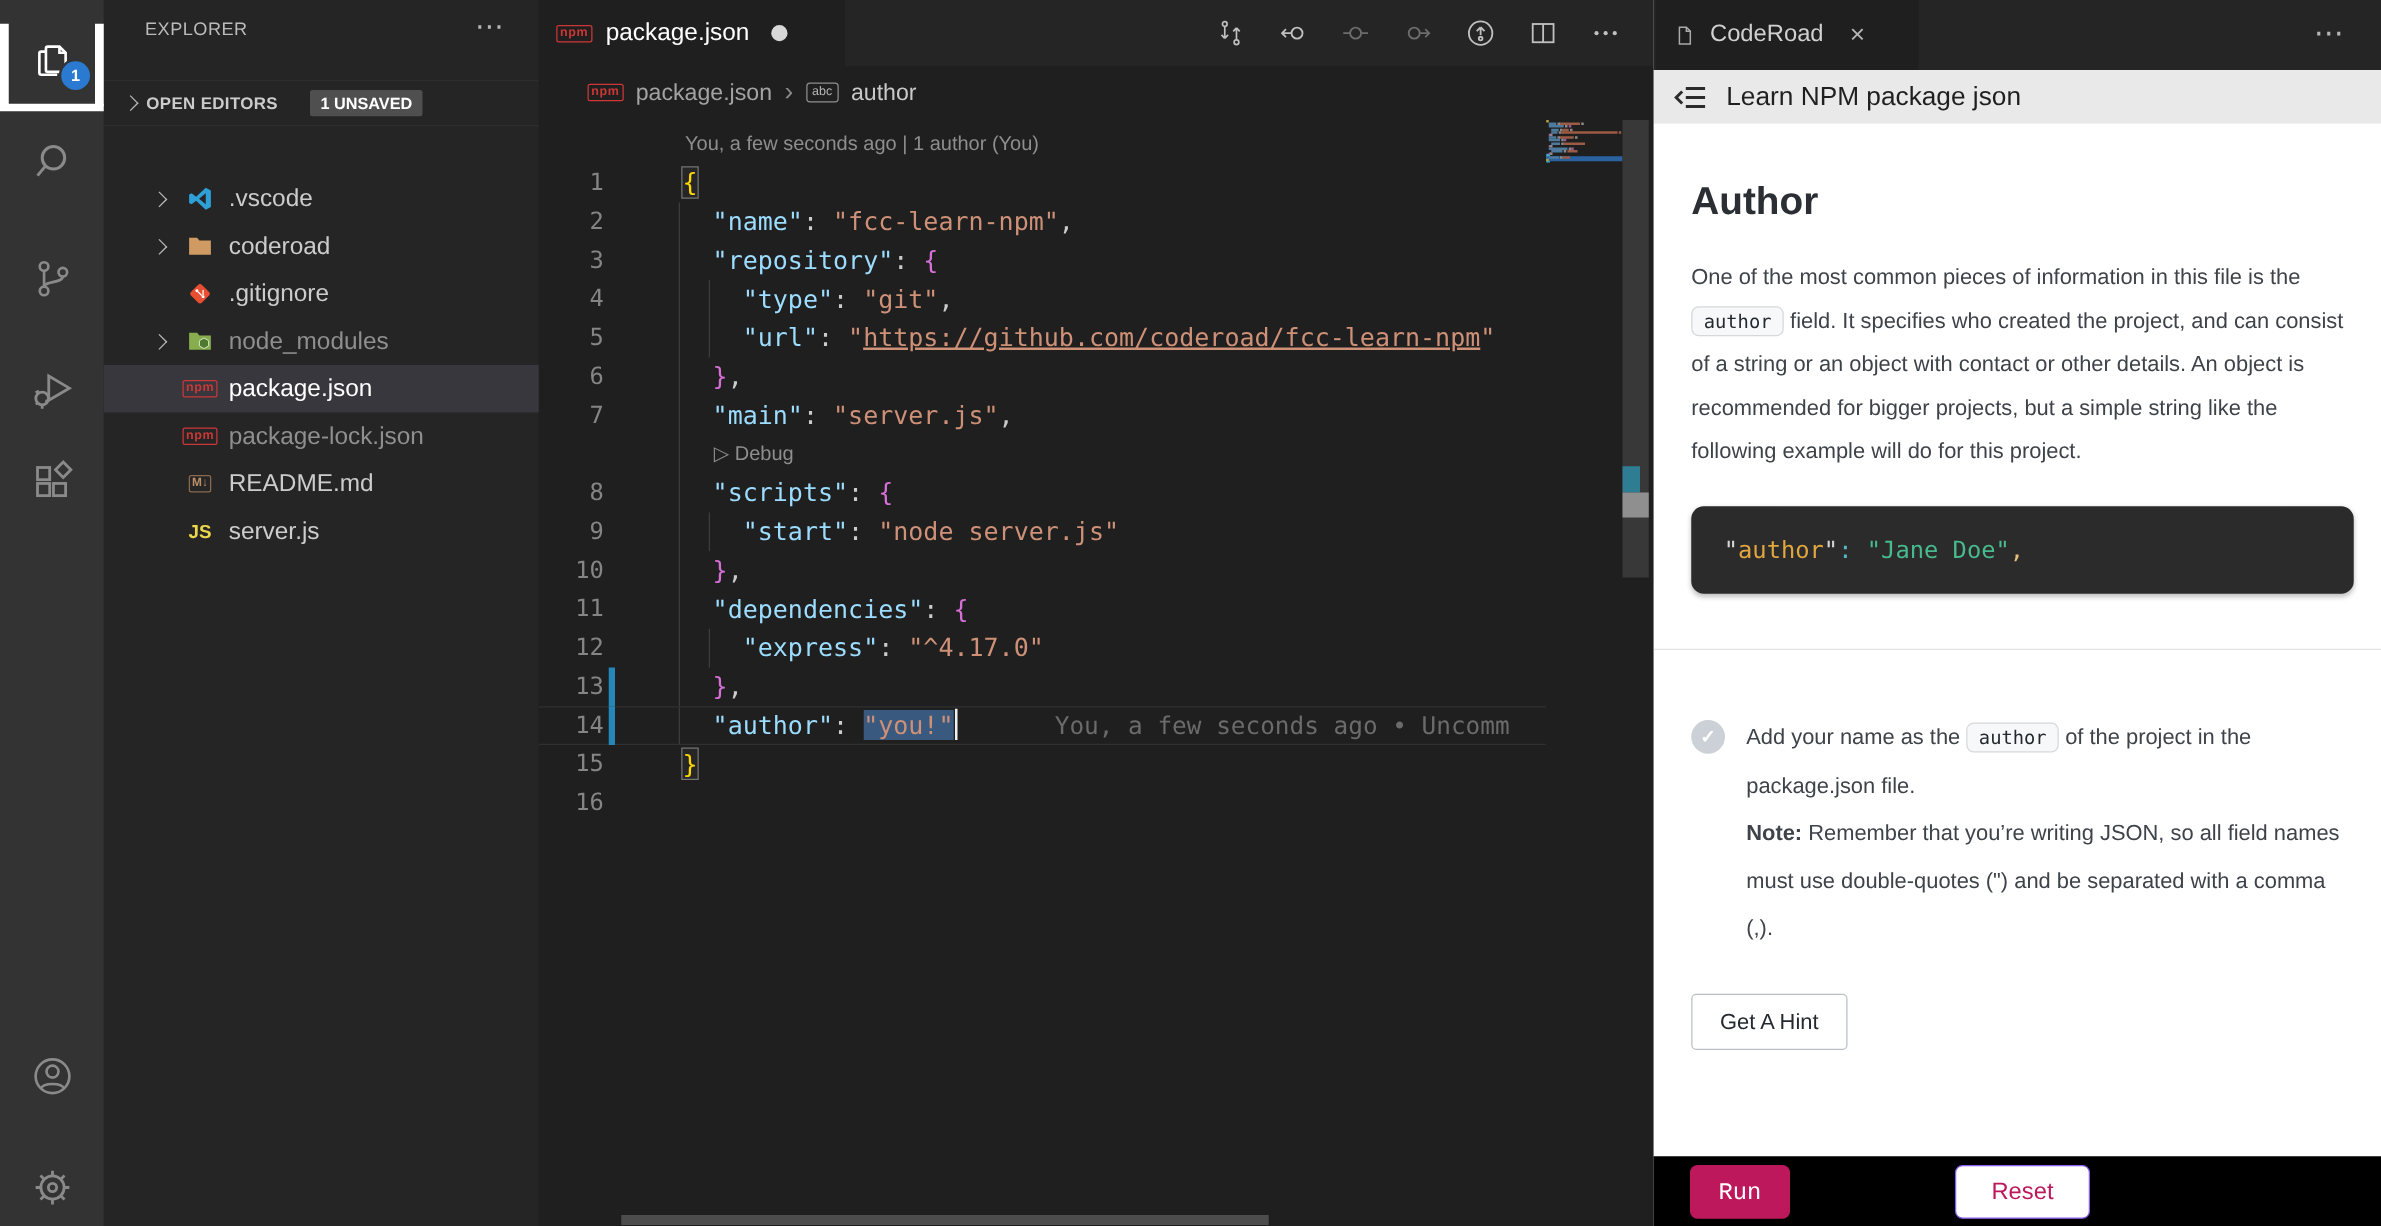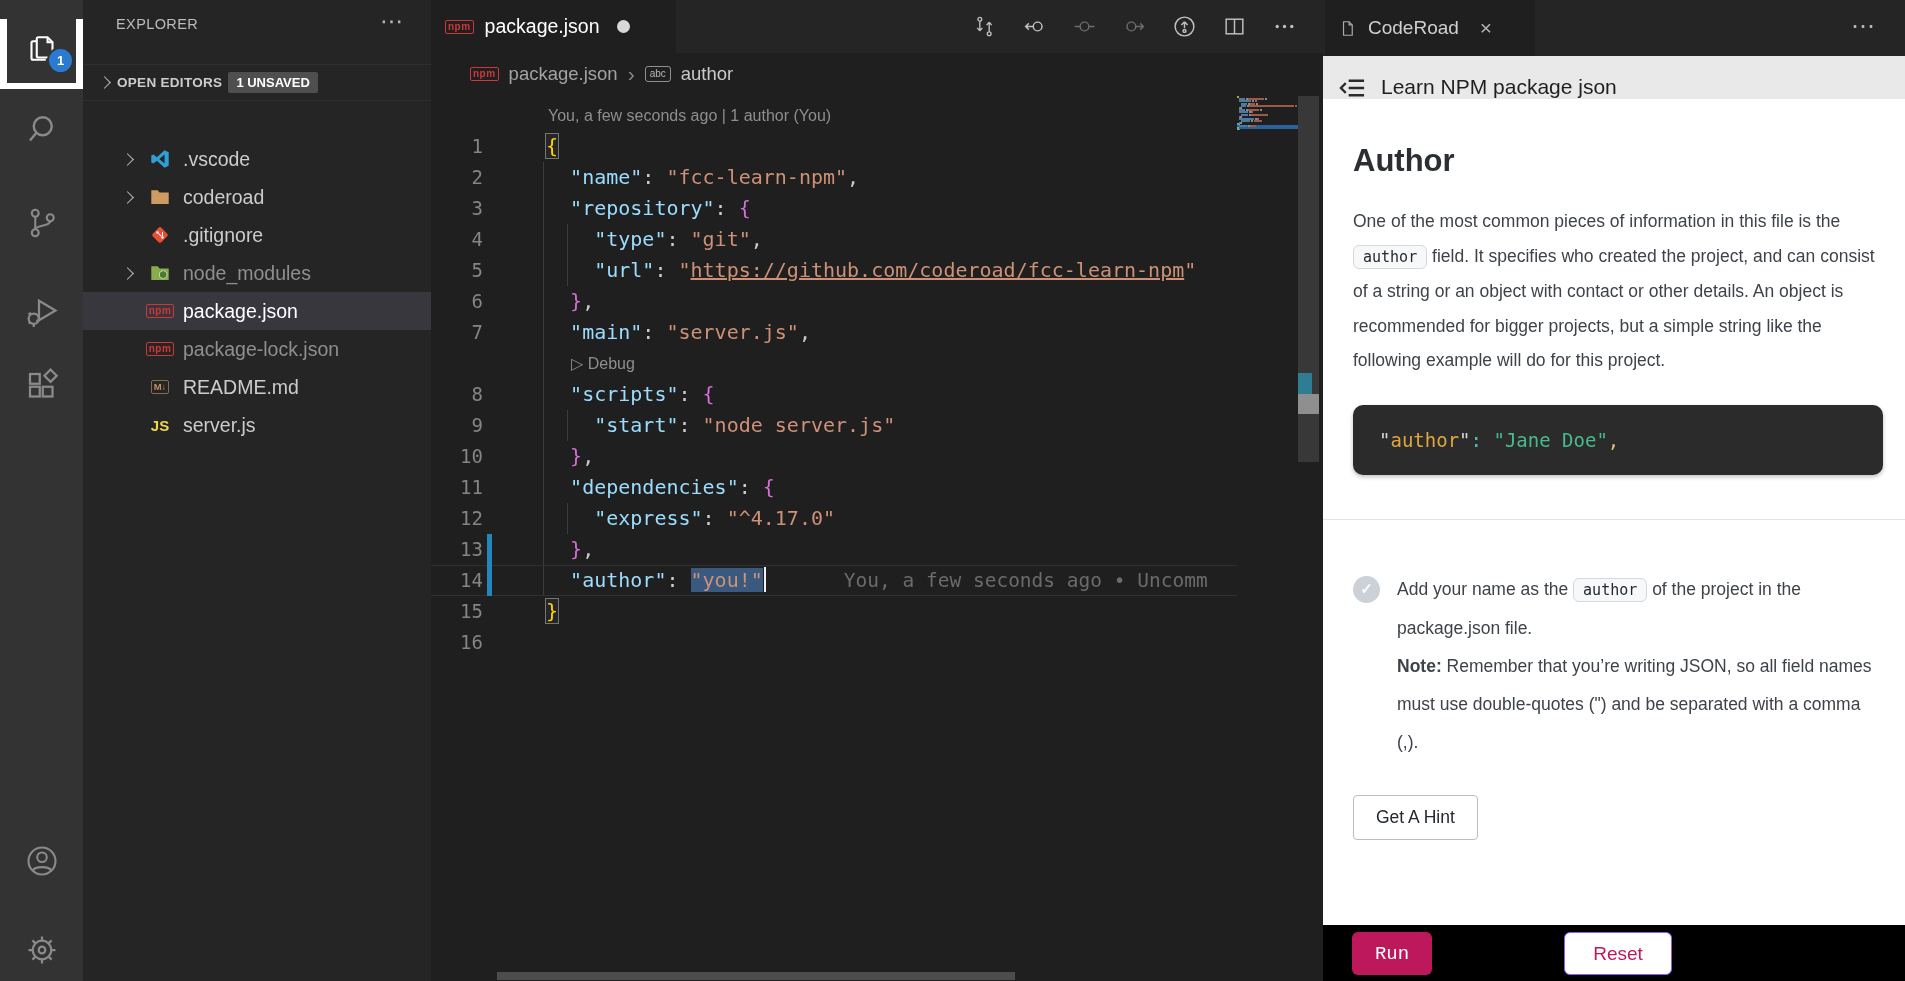--- a/index.html
+++ b/index.html
@@ -16,21 +16,21 @@
   .ab-edge.b{left:0;top:74px;width:83px;height:6px}
   .ab-edge.r{left:76px;top:10px;width:7px;height:66px}
   .ab-badge{position:absolute;right:9px;bottom:11px;width:23px;height:23px;border-radius:50%;background:#2a7ad1;color:#fff;font-size:13px;font-weight:700;display:flex;align-items:center;justify-content:center;border:2px solid #333}
 
   
   #sidebar{position:absolute;left:83px;top:0;width:348px;height:981px;background:#252526;color:#cccccc;z-index:4}
   .sb-header{position:absolute;top:16px;left:33px;font-size:14.5px;letter-spacing:.4px;color:#bbbbbb}
   .sb-more{position:absolute;top:8px;right:26px;font-size:23px;color:#b5b5b5;letter-spacing:2px;cursor:pointer}
   .oe-row{position:absolute;top:64px;left:0;right:0;height:35px;display:flex;align-items:center;border-top:1px solid #2e2e2f;border-bottom:1px solid #2e2e2f}
   .oe-label{font-weight:700;font-size:13.5px;letter-spacing:.3px;color:#cccccc;margin-left:8px}
-  .oe-badge{margin-left:6px;background:#4f4f4f;color:#ffffff;font-size:13px;font-weight:700;padding:3px 8px;border-radius:2px}
+  .oe-badge{margin-left:26px;background:#4f4f4f;color:#ffffff;font-size:13px;font-weight:700;padding:3px 8px;border-radius:2px}
   .root-row{position:absolute;top:101px;left:0;right:0;height:37px;display:flex;align-items:center}
   .root-label{font-weight:700;font-size:18px;color:#e6e6e6;margin-left:9px}
   .chev{display:inline-block;width:8px;height:8px;border-top:1.7px solid #bcbcbc;border-right:1.7px solid #bcbcbc;flex:none}
   .chev.right{transform:rotate(45deg)}
   .chev.down{transform:rotate(135deg)}
   .oe-row .chev{margin-left:17px}
   .root-row .chev{margin-left:12px}
   #file-tree{position:absolute;top:140px;left:0;right:0}
   .trow{height:38px;display:flex;align-items:center;font-size:19.5px;color:#cccccc;padding-left:40px;cursor:pointer}
   .trow.sel{background:#37373d;color:#ffffff}
@@ -89,21 +89,21 @@
   .sb-v .deco2{position:absolute;left:0;top:298px;width:21px;height:20px;background:#8f8f8f}
   .sb-h{position:absolute;left:66px;top:972px;width:518px;height:8px;background:#4c4c4c;cursor:pointer}
 
   
   #panel{position:absolute;left:1323px;top:0;width:582px;height:981px;background:#ffffff;z-index:4}
   .p-tabbar{position:absolute;top:0;left:0;right:0;height:56px;background:#252526}
   .p-tab{position:absolute;left:2px;top:0;width:210px;height:56px;background:#1f1f1f;display:flex;align-items:center;gap:11px;padding:0 13px;color:#d0d0d0;font-size:19px;cursor:pointer;box-sizing:border-box}
   .p-tab svg{width:19px;height:19px;color:#ababab}
   .p-close{font-size:21px;color:#b5b5b5;margin-left:10px;cursor:pointer}
   .p-more{position:absolute;right:28px;top:12px;font-size:24px;color:#b5b5b5;letter-spacing:2px;cursor:pointer}
-  .p-header{position:absolute;top:56px;left:0;right:0;height:43px;background:#e9e9e9;display:flex;align-items:flex-end;padding-left:16px;gap:15px;color:#1f1f1f}
+  .p-header{position:absolute;top:56px;left:0;right:0;height:43px;background:#e9e9e9;display:flex;align-items:center;padding-left:16px;gap:15px;color:#1f1f1f}
   .p-header svg{width:27px;height:22px}
   .p-title{font-size:21px;color:#1f1f1f}
   .p-content{position:absolute;top:99px;left:0;right:0;bottom:56px;background:#ffffff;padding:0 22px 0 30px;overflow:hidden;color:#3e434a;box-sizing:border-box}
   .lesson-h1{font-size:31px;font-weight:700;color:#2b2f33;margin:44px 0 0}
   .lesson-p{margin:25px 0 0;font-size:17.5px;line-height:34.5px}
   .chip{font-family:"DejaVu Sans Mono",monospace;font-size:15px;background:#f6f8fa;border:1px solid #d6d9dc;border-radius:6px;padding:2px 9px;color:#24292f;white-space:nowrap}
   .codeblock{margin-top:27px;background:#2b2b2b;border-radius:10px;padding:24px 26px;font-family:"DejaVu Sans Mono",monospace;font-size:19px;color:#cccccc;box-shadow:0 2px 4px rgba(0,0,0,.25)}
   .ck{color:#e2a63f}.cq{color:#d8d8d8}.cc{color:#56b6c2}.cs{color:#48bb8e}.cy{color:#e5c07b}
   .divider{height:1px;background:#e3e3e3;margin:44px -22px 0 -30px}
   .task{display:flex;margin-top:50px;gap:17px}

